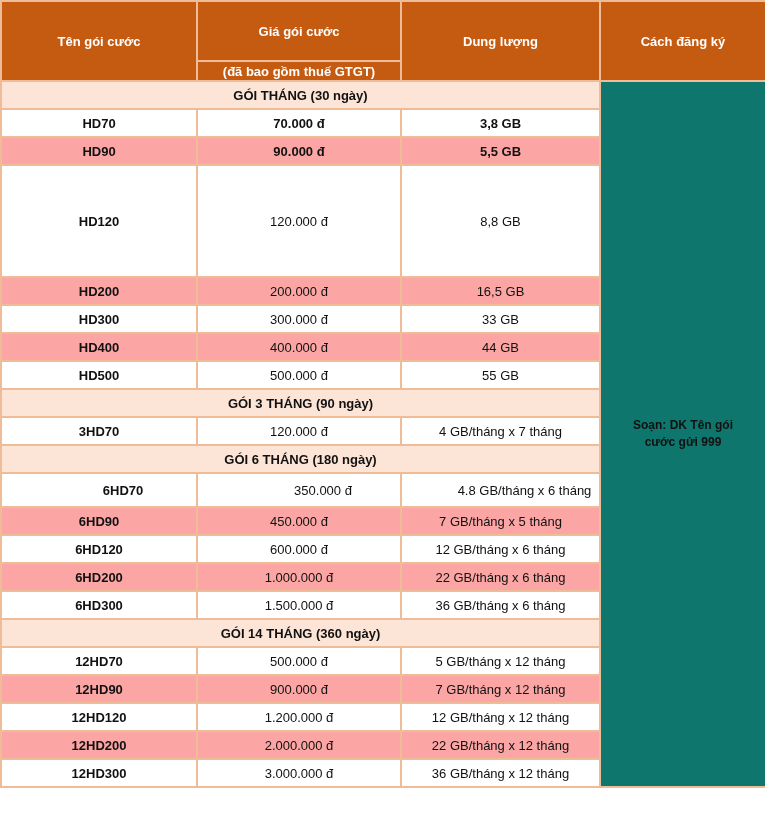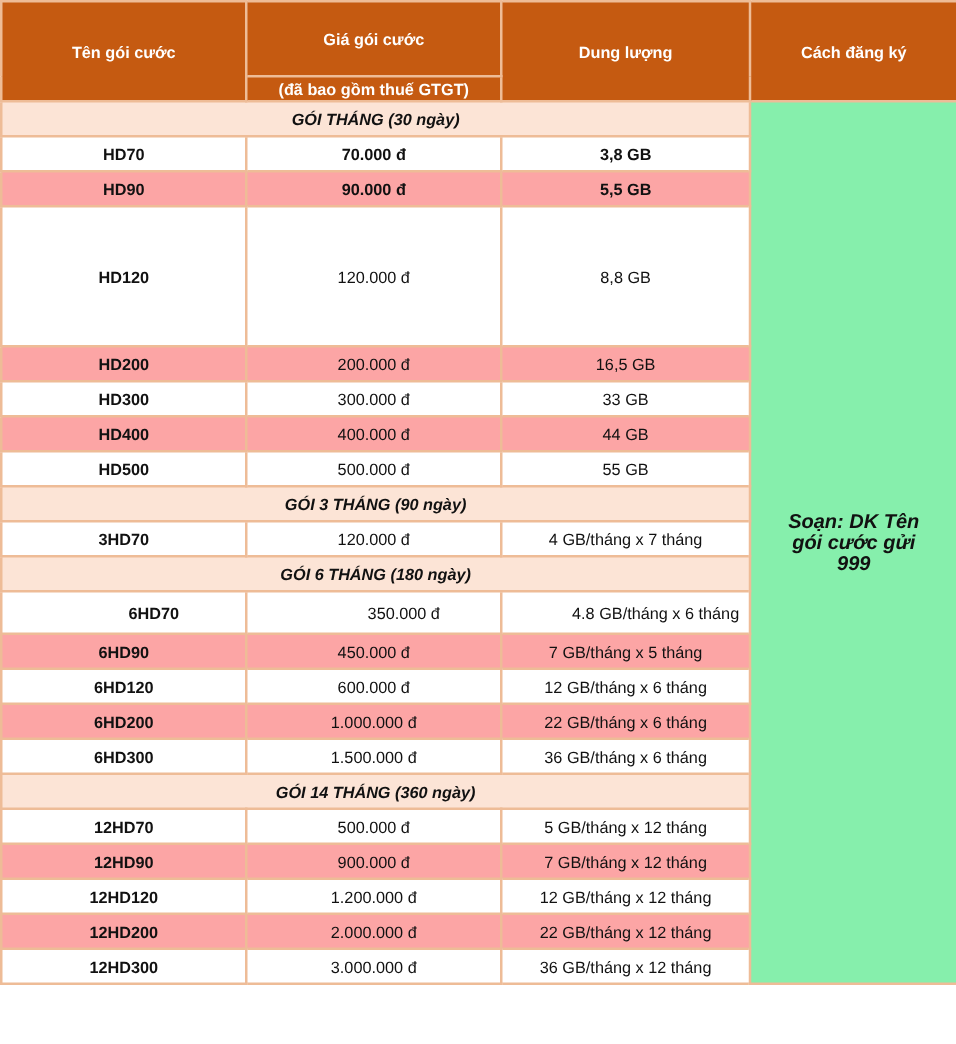--- a/index.html
+++ b/index.html
@@ -2,29 +2,29 @@
 <html><head>
 <meta charset="utf-8">
 <style>
   html,body{margin:0;padding:0;background:#fff;}
   body{width:765px;height:835px;overflow:hidden;font-family:"Liberation Sans",sans-serif;font-size:13px;color:#111;}
   table{border-collapse:collapse;width:765px;table-layout:fixed;}
   td,th{border:2px solid #eebc97;text-align:center;vertical-align:middle;padding:0;}
   th{background:#c55a11;color:#fff;font-weight:bold;font-size:13px;}
   .h-top{height:60px;}
   .h-sub{height:20px;}
-  .sec td{background:#fce4d6;font-weight:bold;height:26px;font-style:italic;}
+  .sec td{background:#fce4d6;font-weight:bold;height:26px;}
   tr.r td{height:26px;}
   tr.odd td.c{background:#fff;}
   tr.even td.c{background:#fca5a5;}
   tr.tall td{height:110px;}
   tr.mid td{height:32px;padding-left:48px;}
   td.name{font-weight:bold;margin-top:48px;}
   td.bold{font-weight:bold;text-align:center;}
-  td.reg{background:#86efac;font-size:16px;line-height:17px;padding:0 20px;}
+  td.reg{background:#0f766e;font-size:12px;line-height:17px;padding:0 20px;}
   td.reg b{font-weight:bold;}
 </style>
 </head>
 <body>
 
 <table>
   <colgroup>
     <col style="width:196px">
       <col style="width:204px">
       <col style="width:199px">

